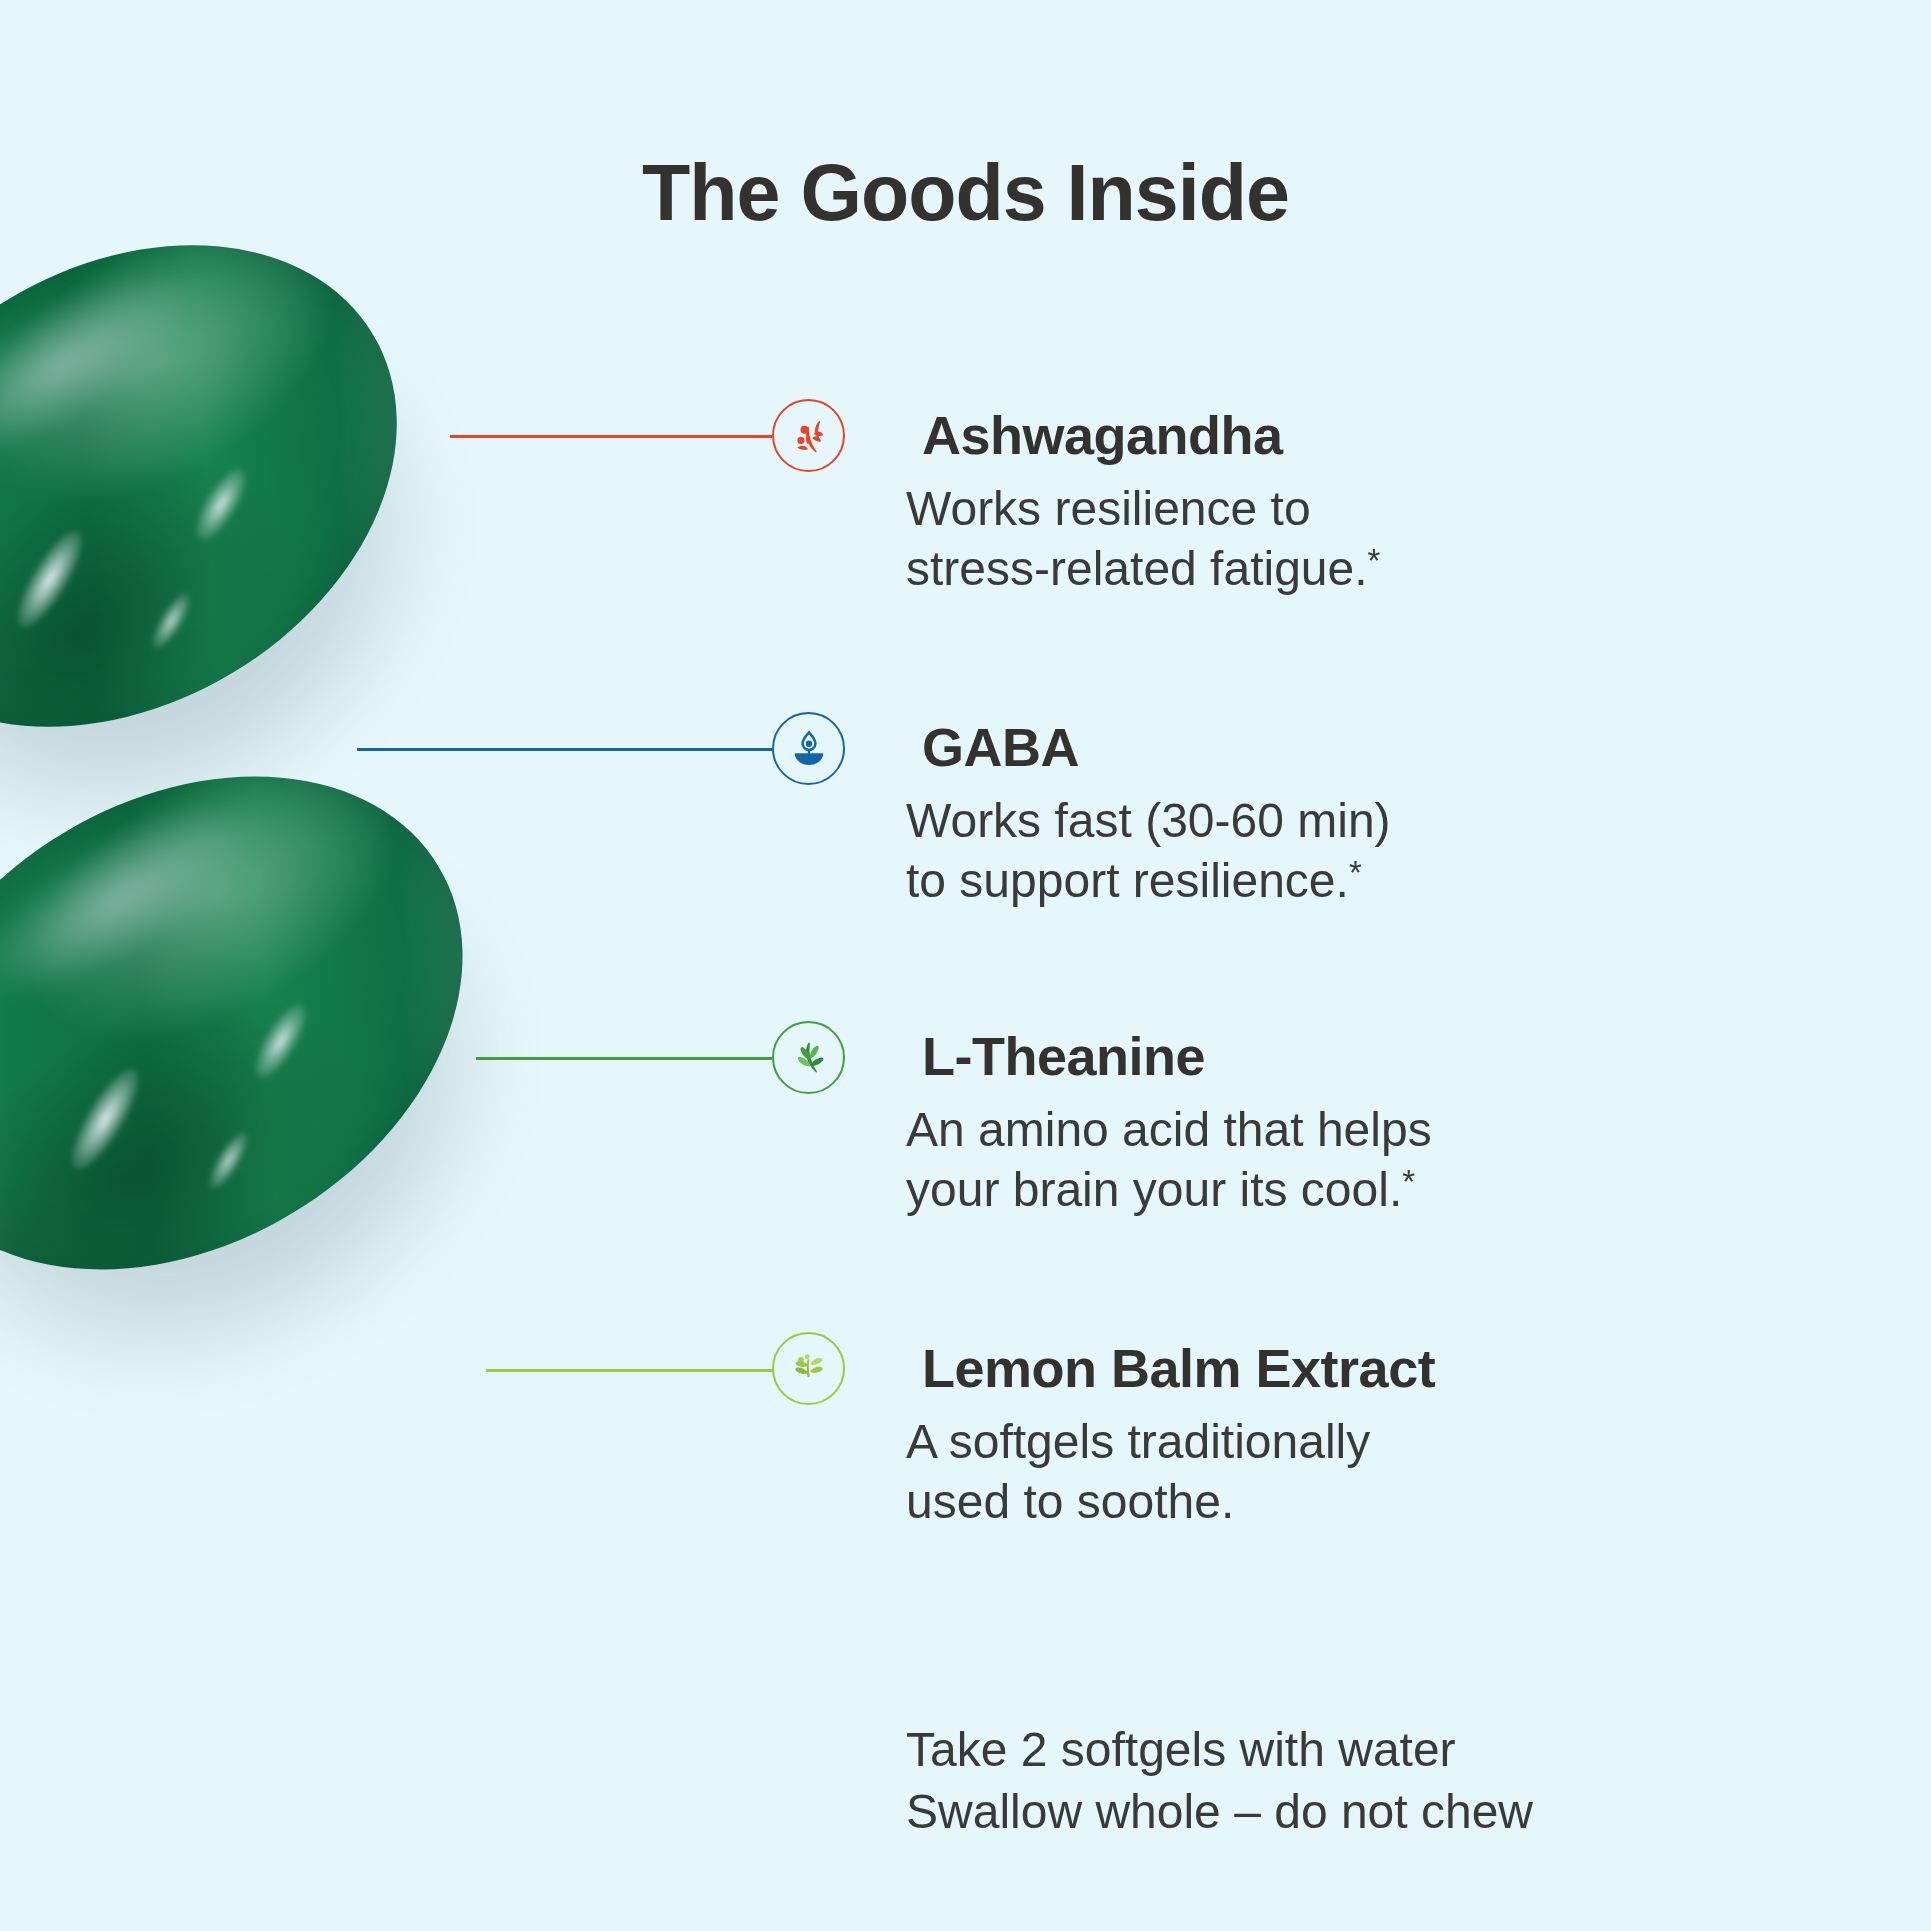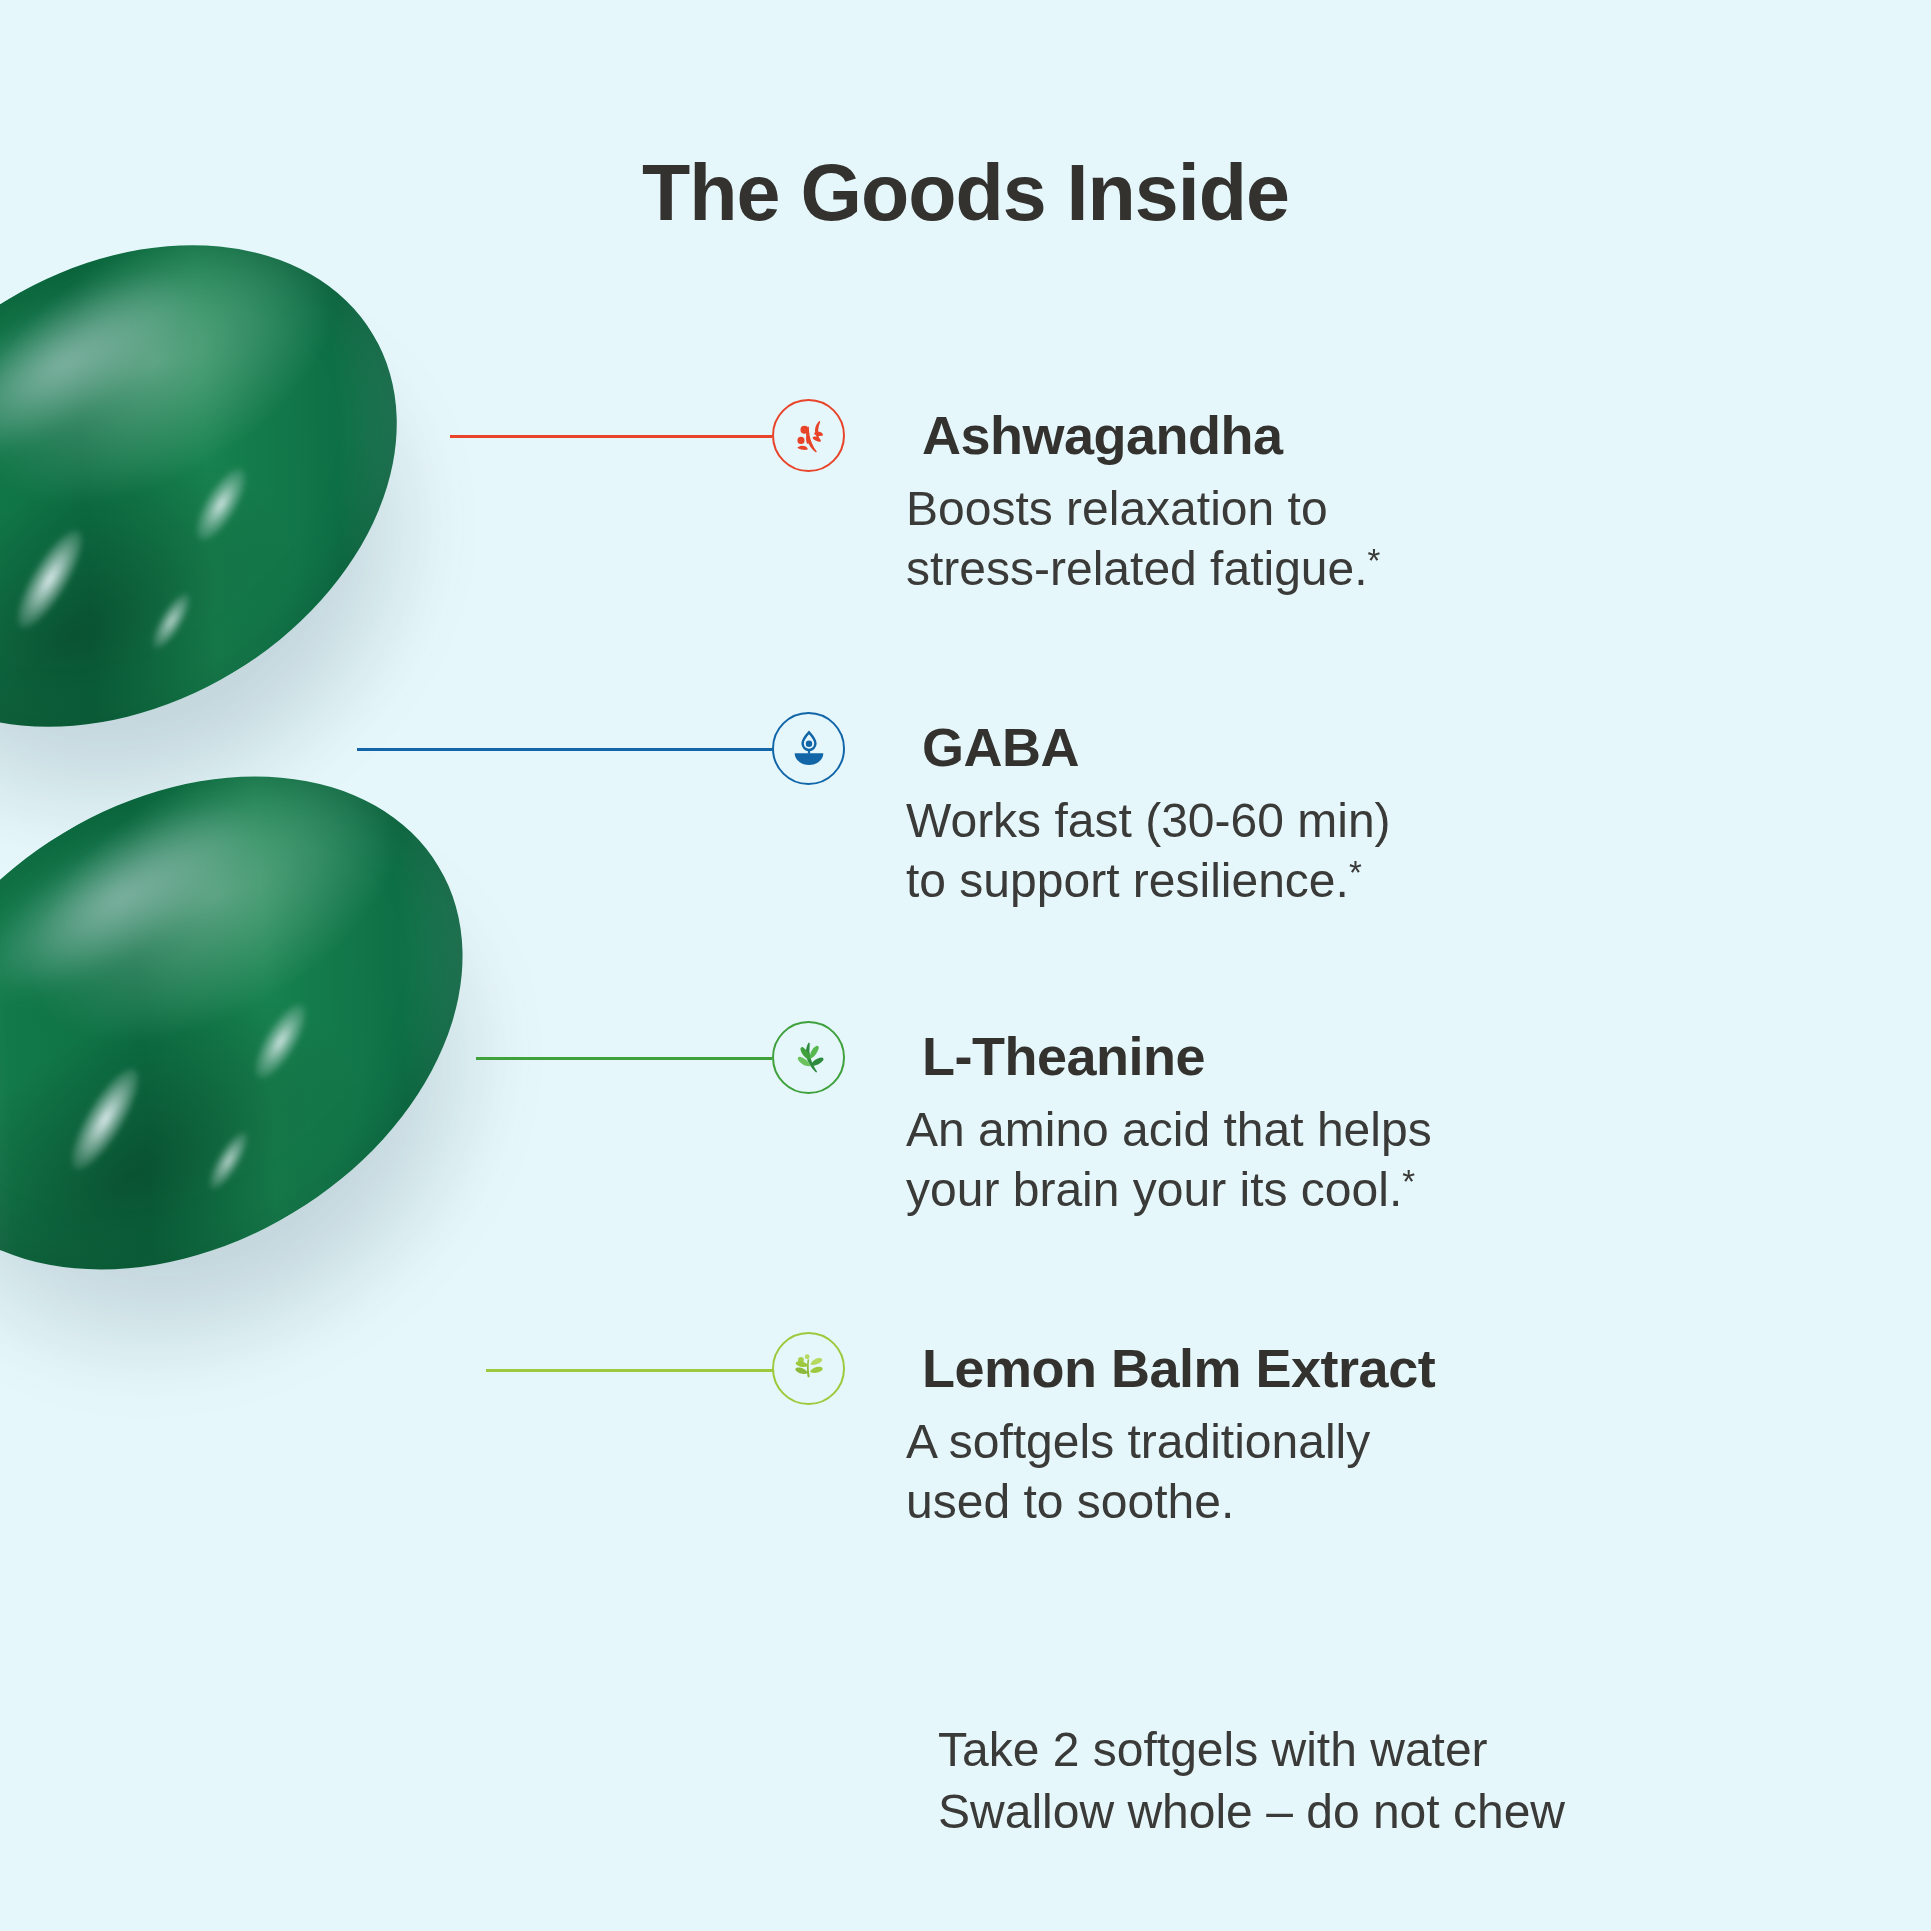--- a/index.html
+++ b/index.html
@@ -119,21 +119,21 @@
     color:#3a3a38;line-height:1.24;
     max-width:830px;
   }
   .ing p .star{font-size:33px;vertical-align:13.5px;}
 
   
   .directions{
     position:absolute;left:906px;top:1719px;
     font-size:48px;color:#3a3a38;line-height:1.3;
   }
-  .directions div{white-space:nowrap;margin-left:32px;}
+  .directions div{white-space:nowrap;}
 </style>
 </head>
 <body>
 
 <div id="stage">
 
   <div class="title">The Goods Inside</div>
 
   <div class="pill-layer">
     <div class="pill-shadow" id="pill1-shadow"></div>
@@ -208,21 +208,21 @@
         <path d="M24.8 17.2c2.2-3.8 6.4-6 10.5-5.5 1.5.2 2.1 1.9 1.1 3-2.9 3.2-7.2 4.6-11.2 3.8-.6-.1-.8-.8-.4-1.3z" fill="#b6d95f"></path>
         <path d="M24.6 24.8c2.9-3.3 7.4-4.8 11.4-3.7 1.5.4 1.8 2.2.6 3.2-3.4 2.7-7.9 3.6-11.8 2.2-.6-.2-.7-1.1-.2-1.7z" fill="#9dc93c"></path>
         <path d="M21.3 26.1c-2.7-3.5-7-5.3-11.1-4.4-1.5.3-1.9 2.1-.8 3.1 3.2 2.9 7.7 4.1 11.7 3 .6-.2.8-1 .2-1.7z" fill="#8cb93a"></path>
       </svg>
     </span>
   </div>
 
   <div class="ing" style="top:391px;">
     <h3>Ashwagandha</h3>
     <p>
-      <span>Boosts relaxation to</span><br>
+      <span>Works resilience to</span><br>
       <span>stress-related fatigue.</span><span class="star">*</span>
     </p>
   </div>
 
   <div class="ing" style="top:703px;">
     <h3>GABA</h3>
     <p>
       <span>Works fast (30-60 min)</span><br>
       <span>to support resilience.</span><span class="star">*</span>
     </p>

